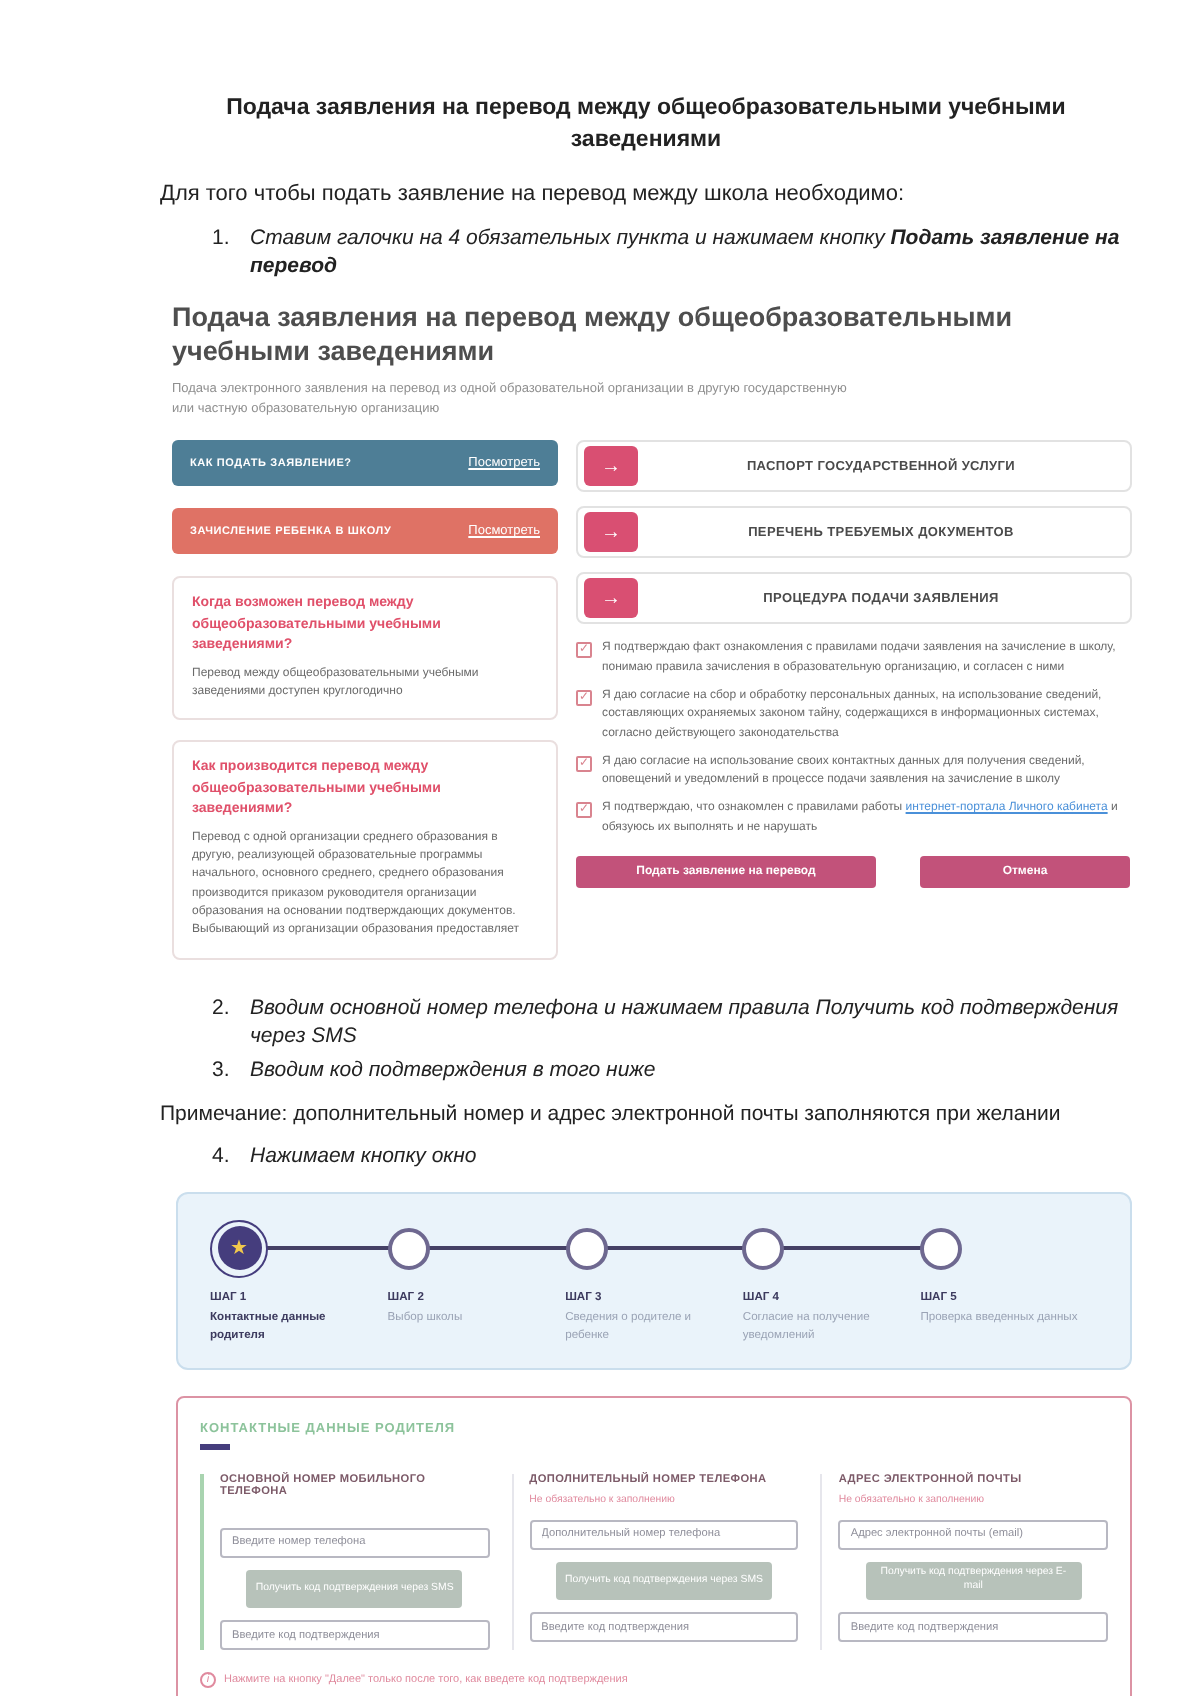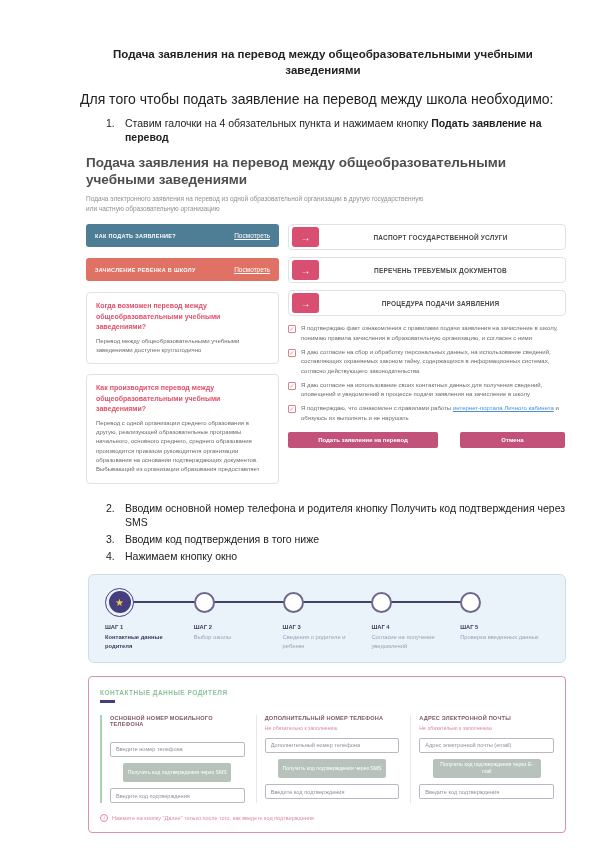--- a/index.html
+++ b/index.html
@@ -3,24 +3,24 @@
 <meta charset="utf-8">
 <style>
   * { box-sizing: border-box; }
   body { width:600px; height:848px; margin:0; background:#fff;
          font-family:"Liberation Sans", sans-serif; overflow:hidden; color:#222; }
   .page { padding:46px 34px 0 80px; }
 
   
   .doc-title { font-weight:bold; font-size:11.5px; text-align:center; line-height:1.4;
                padding:0 14px; margin-bottom:13px; }
-  .doc-intro { font-size:14px; margin-bottom:9px; }
+  .doc-intro { font-size:11px; margin-bottom:9px; }
   .doc-li { display:flex; font-size:10.5px; line-height:1.35; margin:0 0 3px 26px; }
   .doc-li .num { width:19px; flex:none; }
-  .doc-li .li-text { flex:1; }
+  .doc-li .li-text { flex:1;font-style:italic; }
   .doc-note { font-size:10.5px; margin:9px 0 8px; }
 
   
   .shot1 { margin:9px 0 7px 6px; }
   .portal-title { font-size:13.5px; font-weight:bold; color:#4e4e4e; line-height:1.3; }
   .portal-subtitle { font-size:6.5px; color:#8f8f8f; margin:5px 0 10px; line-height:1.6; width:72%; }
   .portal-cols { display:flex; gap:9px; }
   .p-left { width:193px; flex:none; }
   .p-right { flex:1; min-width:0; }
 
@@ -170,26 +170,27 @@
         <div class="portal-btns">
           <button class="btn-crimson btn-submit">Подать заявление на перевод</button>
           <button class="btn-crimson btn-cancel">Отмена</button>
         </div>
       </div>
     </div>
   </div>
 
   <div class="doc-li">
     <span class="num">2.</span>
-    <span class="li-text">Вводим основной номер телефона и родителя кнопку Получить код подтверждения через SMS</span>
+    <span class="li-text">Вводим основной номер телефона и нажимаем правила Получить код подтверждения через SMS</span>
   </div>
   <div class="doc-li">
     <span class="num">3.</span>
     <span class="li-text">Вводим код подтверждения в того ниже</span>
   </div>
+  <div class="doc-note">Примечание: дополнительный номер и адрес электронной почты заполняются при желании</div>
   <div class="doc-li">
     <span class="num">4.</span>
     <span class="li-text">Нажимаем кнопку окно</span>
   </div>
 
   <div class="shot2">
 
     <div class="stepper-box">
       <div class="step-row">
         <div class="step-line"></div>

